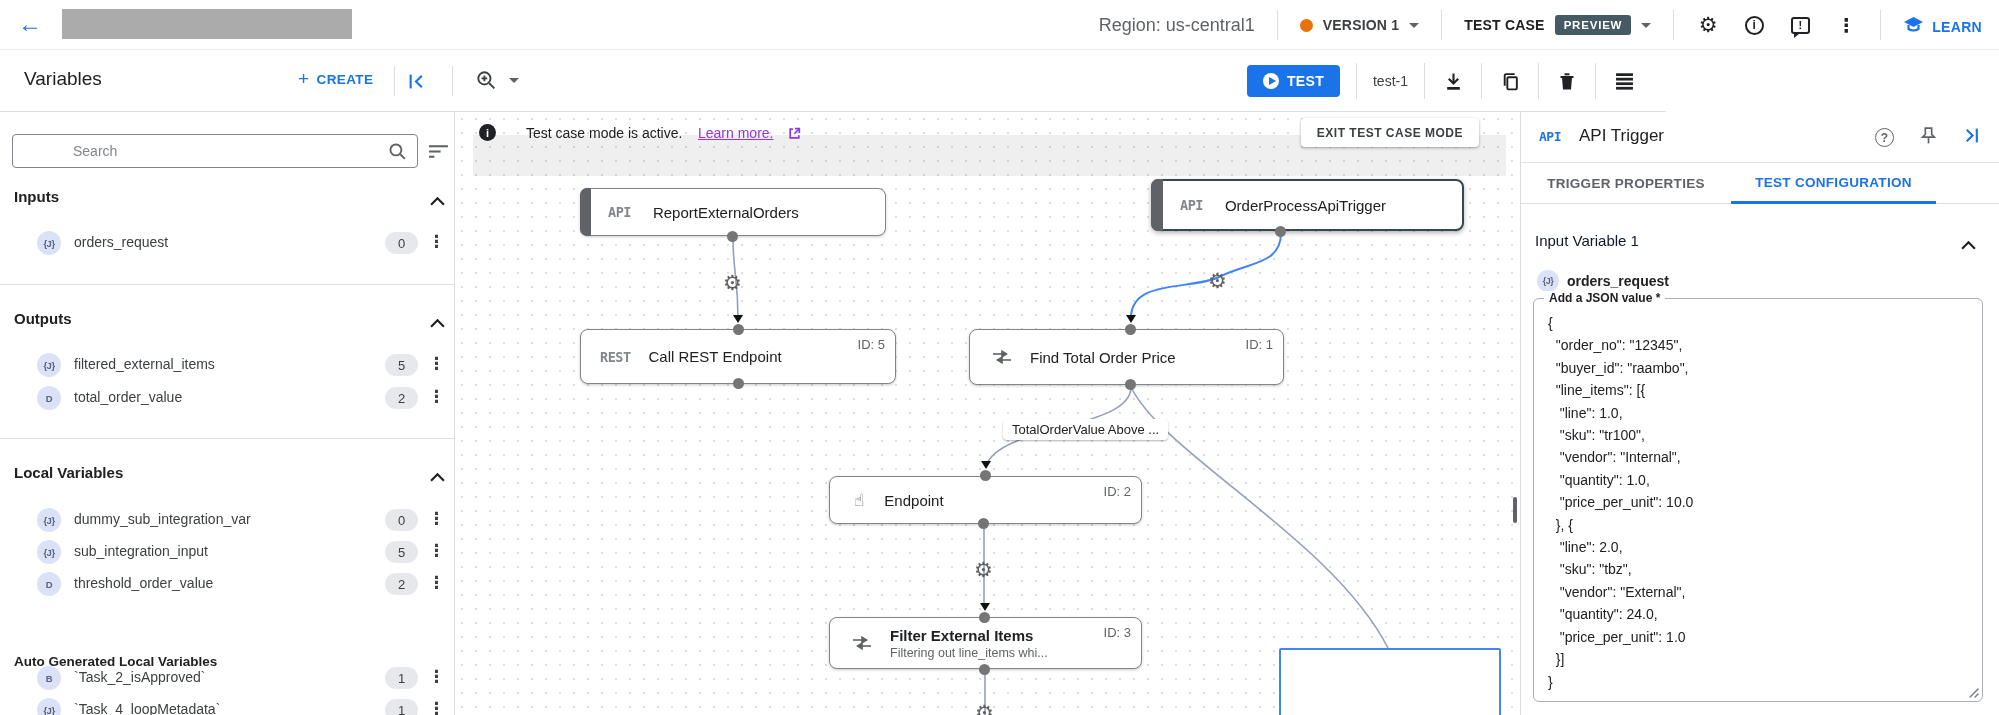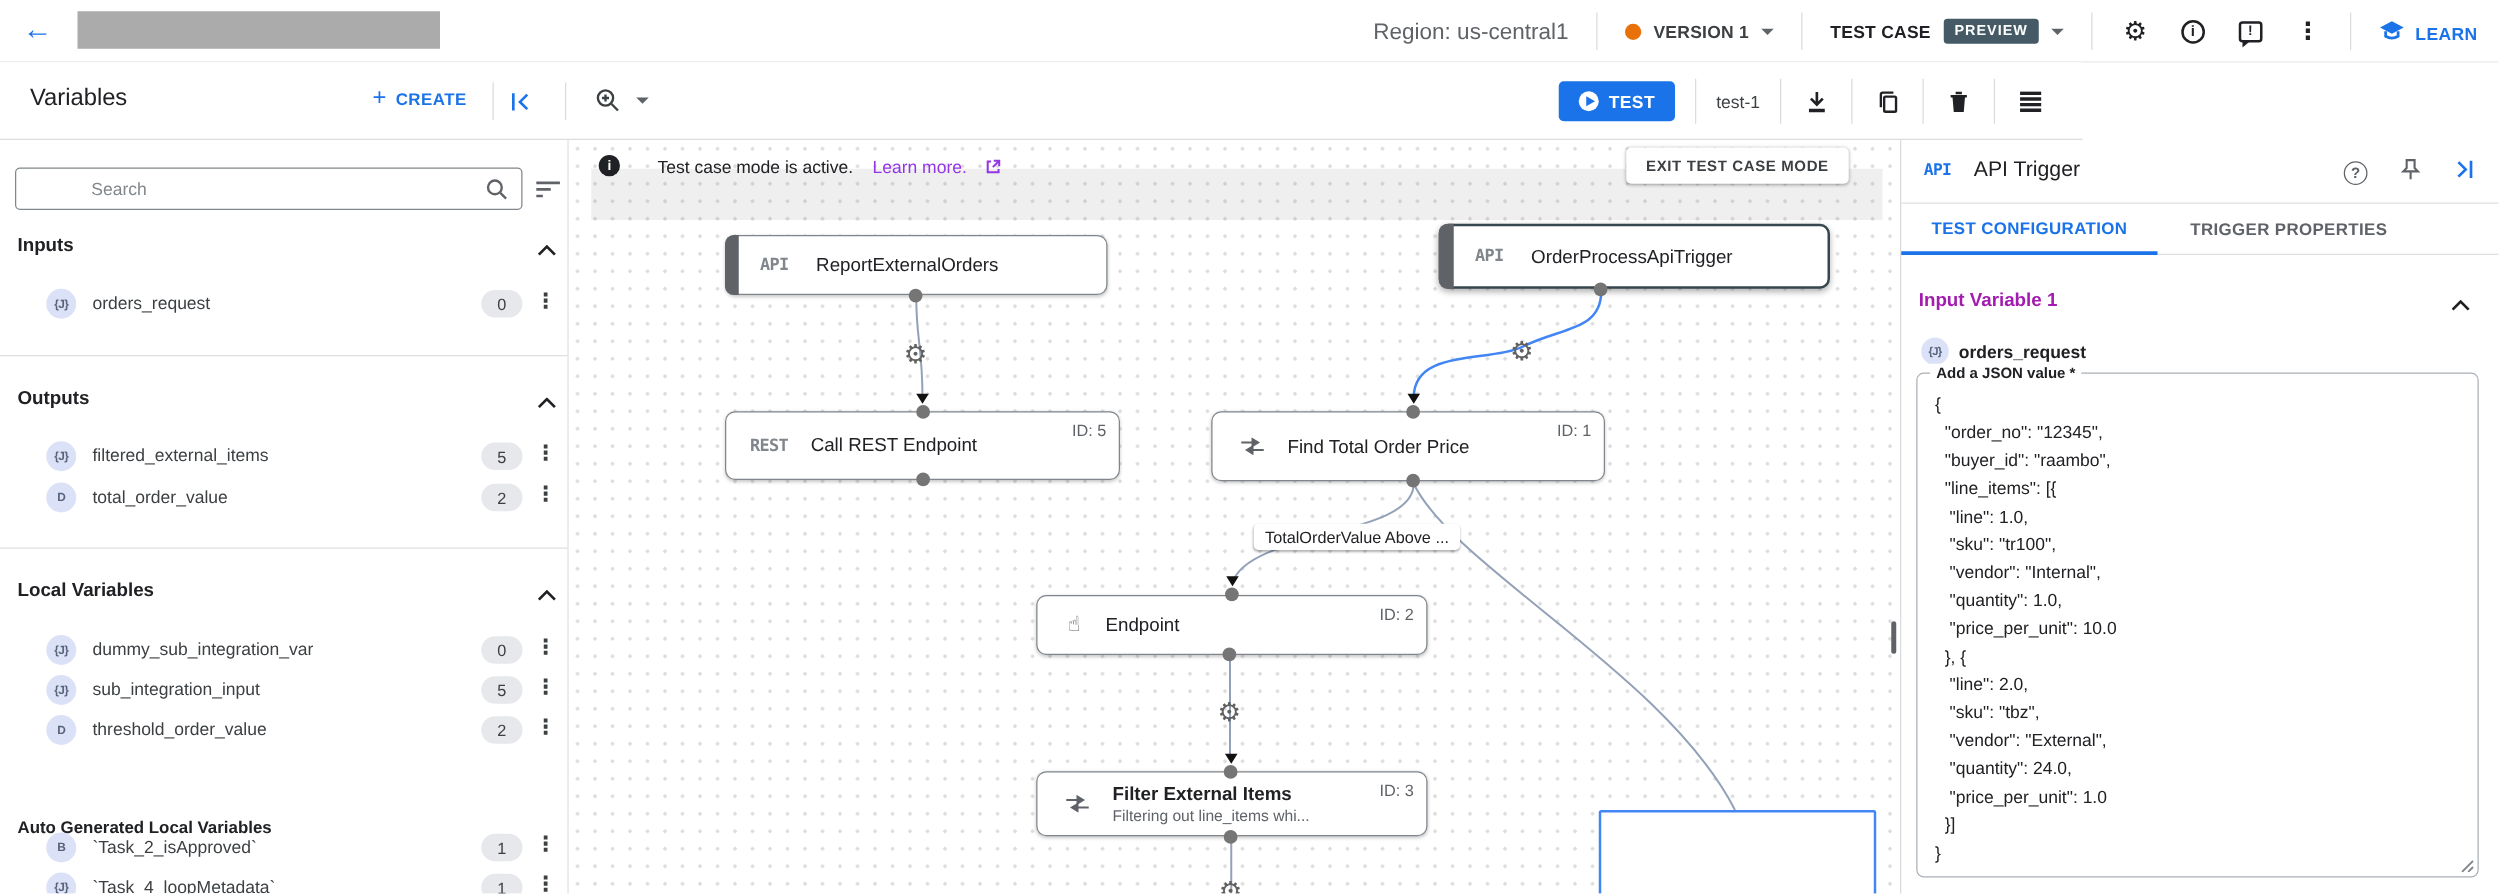--- a/index.html
+++ b/index.html
@@ -56,21 +56,21 @@
   .count-pill { position:absolute; left:385px; top:4px; width:33px; height:22px; border-radius:11px; background:#e6e8eb; color:#3c4043; font-size:13px; display:flex; align-items:center; justify-content:center; }
   .row-kebab { position:absolute; left:428px; top:3px; font-family:"DejaVu Sans",sans-serif; font-size:17px; font-weight:bold; color:#3c4043; cursor:pointer; }
   .subsec-title { position:absolute; left:14px; font-size:13.5px; font-weight:bold; color:#202124; }
 
   
   .canvas { position:absolute; left:455px; top:112px; width:1064px; height:603px; overflow:hidden;
             background-color:#fff; background-image:radial-gradient(circle, #dcdcdc 1.2px, transparent 1.4px); background-size:14px 14px; }
   .banner { position:absolute; left:18px; top:23px; width:1033px; height:41px; background:rgba(120,124,130,0.12); display:flex; align-items:center; }
   .info-filled { position:absolute; left:24px; top:12px; width:17px; height:17px; border-radius:50%; background:#202124; color:#fff; font-size:11px; font-weight:bold; display:flex; align-items:center; justify-content:center; }
   .banner-text { position:absolute; left:71px; top:13px; font-size:14px; color:#202124; }
-  .banner-link { position:absolute; left:243px; top:13px; font-size:14px; color:#9334e6; cursor:pointer; display:flex; align-items:center; gap:15px; }
+  .banner-link { position:absolute; left:243px; top:13px; font-size:14px; color:#9334e6; text-decoration:underline; cursor:pointer; display:flex; align-items:center; gap:15px; }
   .exit-btn { position:absolute; right:27px; top:6px; height:29px; background:#fff; border-radius:4px; box-shadow:0 1px 3px rgba(0,0,0,.35); display:flex; align-items:center; padding:0 16px; font-size:12px; font-weight:bold; letter-spacing:.5px; color:#3c4043; cursor:pointer; }
 
   .edges { position:absolute; left:0; top:0; }
   .node { position:absolute; background:#fff; border:1px solid #80868b; border-radius:8px; box-shadow:0 1px 3px rgba(0,0,0,.22); display:flex; align-items:center; cursor:pointer; }
   .node.selected { border:2px solid #37474f; box-shadow:0 2px 5px rgba(0,0,0,.3); }
   .accent-bar { position:absolute; left:-1px; top:-1px; bottom:-1px; width:11px; background:#5f6368; border-radius:7px 0 0 7px; }
   .node.selected .accent-bar { left:-2px; top:-2px; bottom:-2px; width:12px; }
   .ntype { font-family:"DejaVu Sans Mono", monospace; font-size:13.5px; font-weight:bold; color:#80868b; letter-spacing:-0.5px; }
   .ntitle { font-size:15px; font-weight:500; color:#202124; }
   .nsub { font-size:12.5px; color:#5f6368; margin-top:2px; }
@@ -88,21 +88,21 @@
   .panel { position:absolute; left:1520px; top:112px; width:479px; height:603px; background:#fff; border-left:1px solid #dadce0; }
   .panel-head { position:absolute; left:0; top:0; width:479px; height:51px; border-bottom:1px solid #e0e0e0; }
   .panel-badge { position:absolute; left:18px; top:17px; font-family:"DejaVu Sans Mono",monospace; font-size:13px; font-weight:bold; color:#1a73e8; letter-spacing:-0.5px; }
   .panel-title { position:absolute; left:58px; top:14px; font-size:17px; color:#202124; }
   .panel-head-icons { position:absolute; right:20px; top:14px; display:flex; gap:26px; align-items:center; }
   .help-circ { width:19px; height:19px; border:1.6px solid #5f6368; border-radius:50%; display:flex; align-items:center; justify-content:center; font-size:12px; font-weight:bold; color:#5f6368; cursor:pointer; }
   .tabs { position:absolute; left:0; top:51px; width:479px; height:41px; border-bottom:1px solid #e0e0e0; display:flex; }
   .tab { height:41px; display:flex; align-items:center; justify-content:center; font-size:13.5px; font-weight:bold; letter-spacing:.3px; cursor:pointer; }
   .tab.active { color:#1a73e8; border-bottom:3px solid #1a73e8; }
   .tab.inactive { color:#5f6368; }
-  .pv-section { position:absolute; left:14px; top:120px; font-size:15px; font-weight:bold; color:#a21caf; }
+  .pv-section { position:absolute; left:14px; top:120px; font-size:15px; font-weight:normal; color:#0f172a; }
   .pv-chevron { position:absolute; left:440px; top:124px; cursor:pointer; }
   .pv-chip { position:absolute; left:16px; top:158px; width:22px; height:22px; border-radius:50%; background:#dbe2f7; color:#56637a; font-size:9px; font-weight:bold; display:flex; align-items:center; justify-content:center; letter-spacing:-0.5px; }
   .pv-varname { position:absolute; left:46px; top:161px; font-size:14px; font-weight:bold; color:#202124; }
   .json-field { position:absolute; left:12px; top:186px; width:450px; height:404px; border:1px solid #aab0b6; border-radius:6px; }
   .json-legend { position:absolute; left:10px; top:-8px; background:#fff; padding:0 5px; font-size:12px; font-weight:bold; color:#202124; }
   .json-text { position:absolute; left:0; top:0; width:450px; height:404px; padding:13px 14px; font-family:"Liberation Sans",sans-serif; font-size:14px; line-height:22.4px; color:#202124; white-space:pre; overflow:hidden; cursor:text; }
   .resize-h { position:absolute; right:3px; bottom:3px; cursor:nwse-resize; }
 </style>
 </head>
 <body>
@@ -427,22 +427,22 @@
         <span style="cursor:pointer">
           <svg width="17" height="17" viewBox="0 0 16 16" fill="none" stroke="#1a73e8" stroke-width="2">
               <polyline points="3.5,2.5 9,8 3.5,13.5"></polyline>
               <line x1="13" y1="1.5" x2="13" y2="14.5"></line>
             </svg>
         </span>
       </span>
     </div>
 
     <div class="tabs">
+      <div class="tab inactive" style="width:210px">TRIGGER PROPERTIES</div>
       <div class="tab active" style="width:205px">TEST CONFIGURATION</div>
-      <div class="tab inactive" style="width:210px">TRIGGER PROPERTIES</div>
     </div>
 
     <div class="pv-section">Input Variable 1</div>
     <span class="pv-chevron">
       <svg width="15" height="9" viewBox="0 0 14 8" fill="none" stroke="#202124" stroke-width="2">
           <polyline points="1,7 7,1 13,7"></polyline>
         </svg>
     </span>
 
     <span class="pv-chip">{J}</span>

